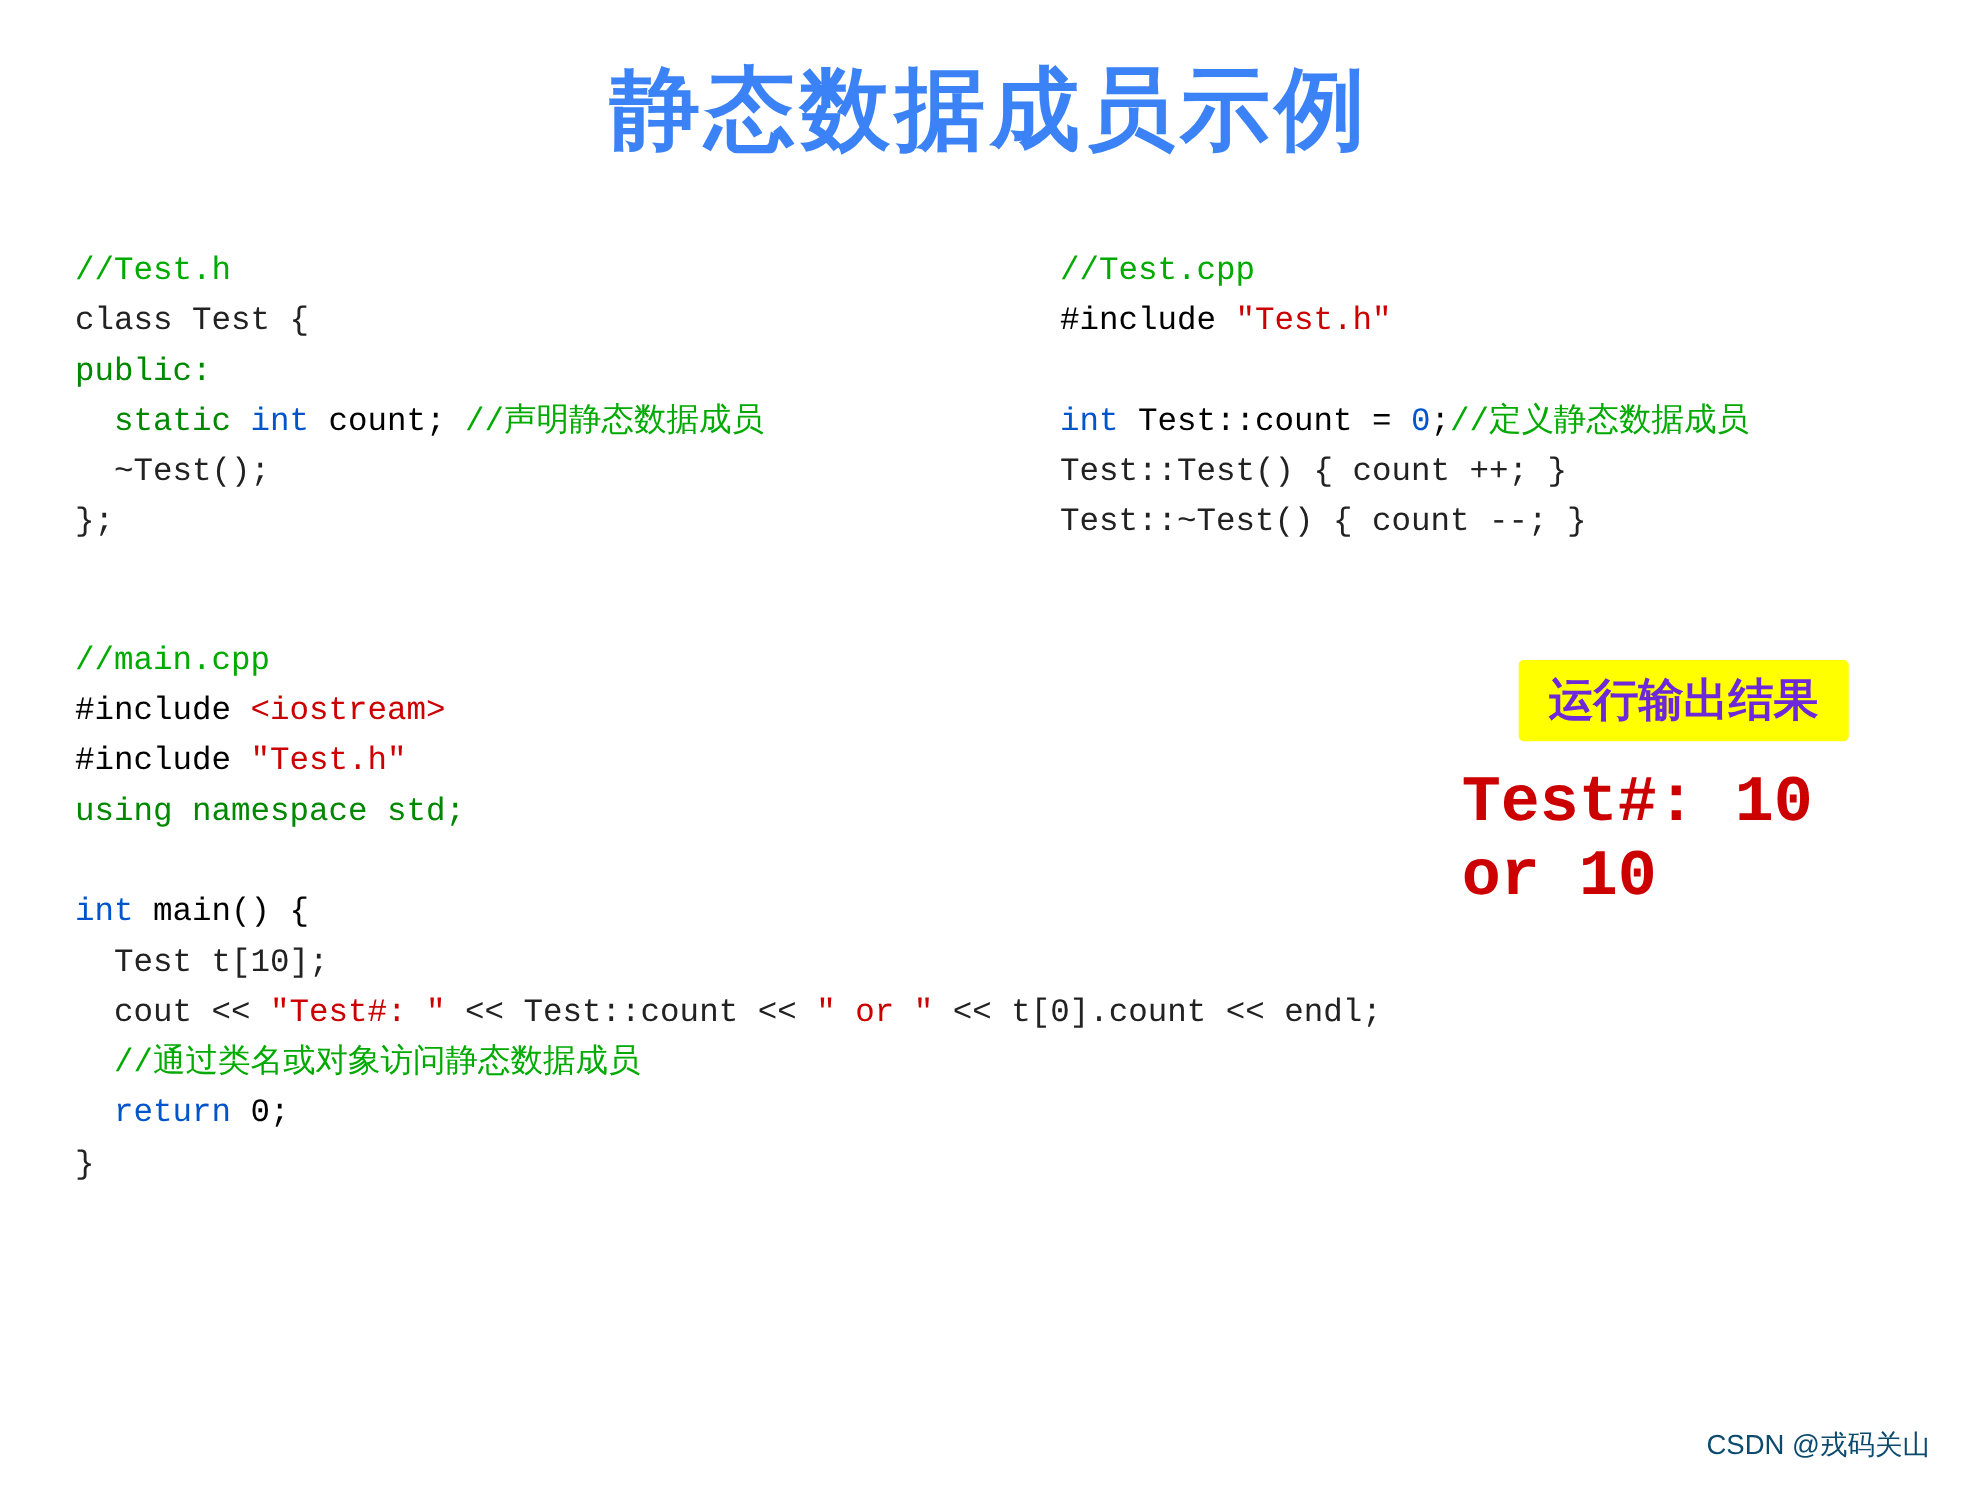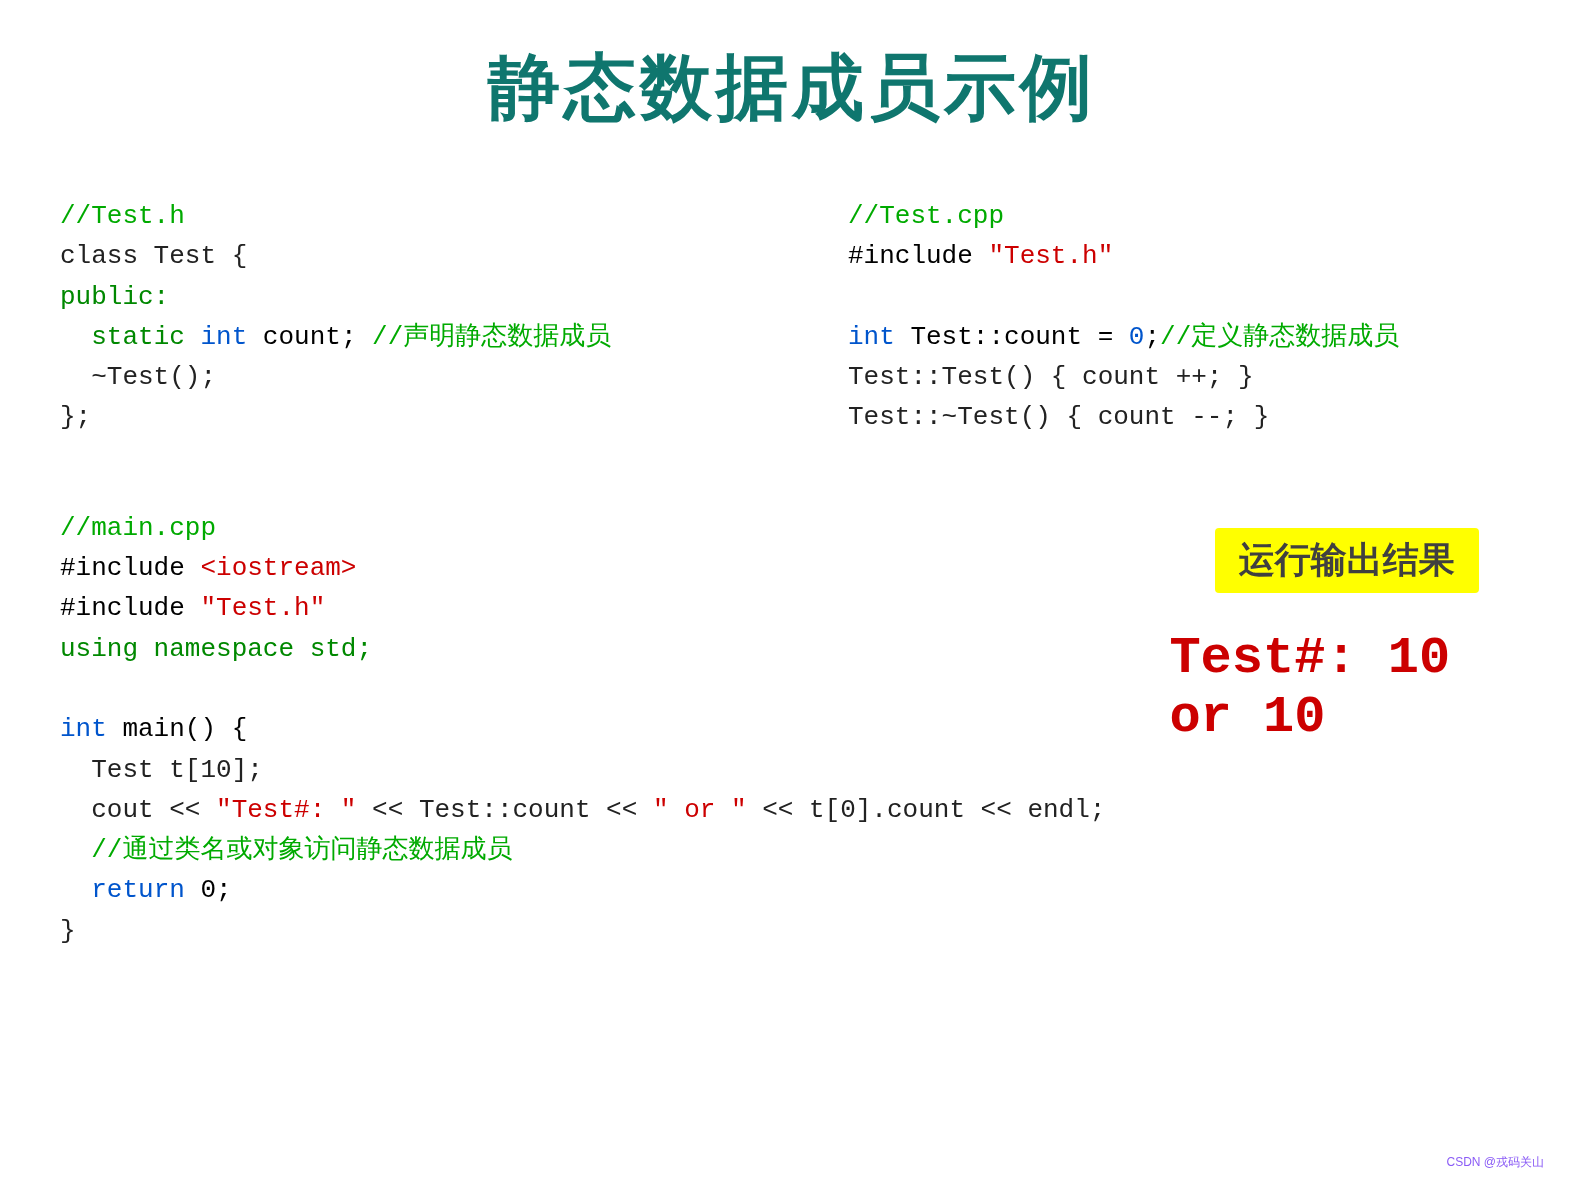--- a/index.html
+++ b/index.html
@@ -10,21 +10,21 @@
       width: 1584px;
       height: 1189px;
       overflow: hidden;
       position: relative;
     }
 
     .page-title {
       text-align: center;
       font-size: 72px;
       font-weight: 900;
-      color: #0f766e;
+      color: #3b82f6;
       font-family: 'Microsoft YaHei', 'SimHei', sans-serif;
       padding-top: 40px;
       padding-bottom: 40px;
       letter-spacing: 4px;
     }
 
     .content-area {
       display: flex;
       flex-direction: row;
       padding: 20px 60px;
@@ -68,42 +68,42 @@
       flex: 1;
       display: flex;
       flex-direction: column;
       align-items: center;
       justify-content: flex-start;
       padding-top: 20px;
     }
 
     .output-label {
       background: #ffff00;
-      color: #404040;
+      color: #6d28d9;
       font-family: 'Microsoft YaHei', 'SimHei', sans-serif;
       font-size: 36px;
       font-weight: bold;
       padding: 8px 24px;
       border-radius: 4px;
-      margin-bottom: 36px;
+      margin-bottom: 20px;
     }
 
     .output-result {
       color: #cc0000;
       font-family: 'Courier New', Courier, monospace;
       font-size: 52px;
       font-weight: bold;
     }
 
     .watermark {
       position: absolute;
       bottom: 18px;
       right: 40px;
-      font-size: 12px;
-      color: #8b5cf6;
+      font-size: 22px;
+      color: #0c4a6e;
       font-family: 'Microsoft YaHei', sans-serif;
     }
 
     .code-line {
       white-space: pre;
     }
   </style>
 </head>
 <body>
 

